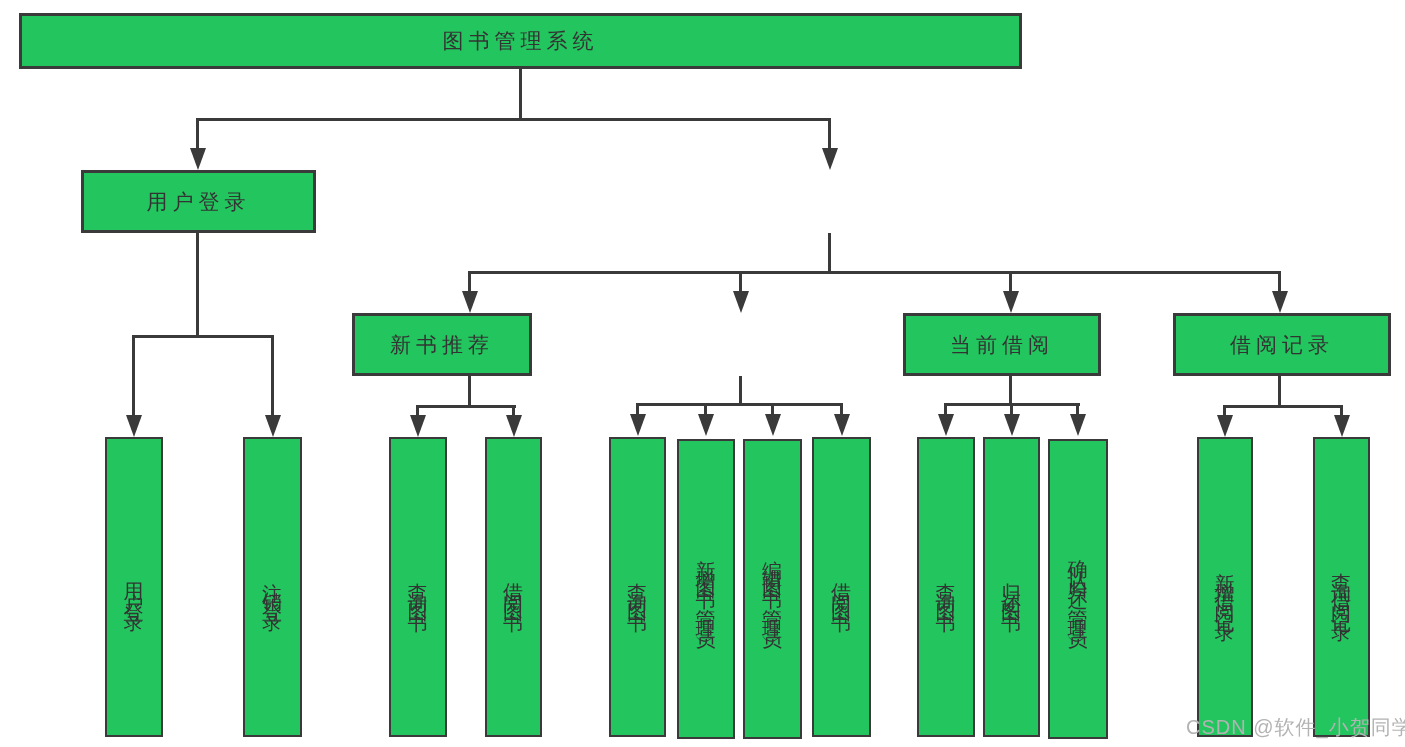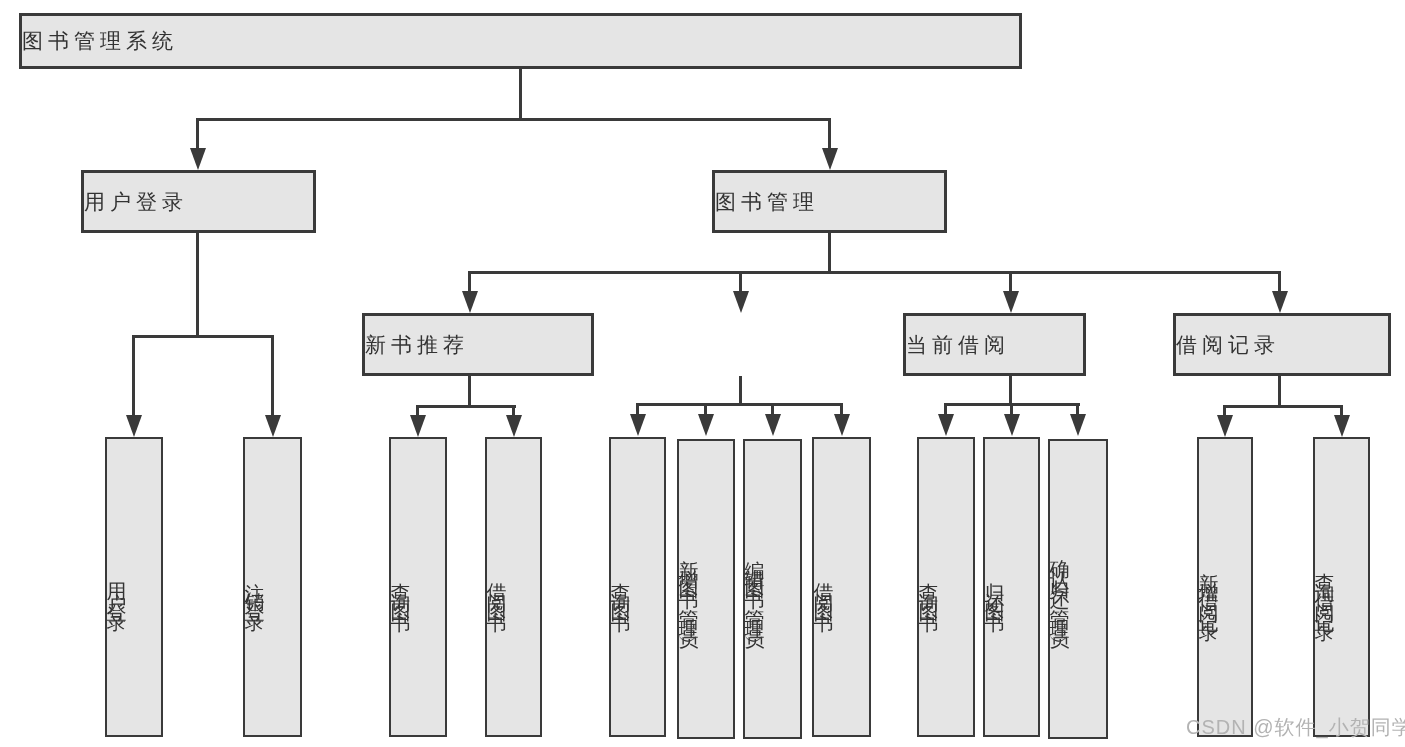--- a/index.html
+++ b/index.html
@@ -1,22 +1,22 @@
 <!DOCTYPE html>
 <html><head>
 <meta charset="utf-8">
 <style>
   html,body{margin:0;padding:0;background:#ffffff;}
   #canvas{
     position:relative;width:1405px;height:747px;background:#ffffff;overflow:hidden;
     font-family:"Liberation Sans","DejaVu Sans",sans-serif;color:#333333;
   }
   .box{
-    position:absolute;box-sizing:border-box;background:#e5e5e5;
-    border:3px solid #3a3a3a;display:flex;align-items:center;justify-content:flex-start;
+    position:absolute;box-sizing:border-box;background:#22c55e;
+    border:3px solid #3a3a3a;display:flex;align-items:center;justify-content:center;
   }
   .box.h span{font-size:21px;letter-spacing:5px;color:#333333;white-space:nowrap;}
   .box.v{border-width:2px;}
   .box.v span{
     writing-mode:vertical-rl;font-size:20px;letter-spacing:10px;color:#333333;
     line-height:1;white-space:nowrap;
   }
   .line{position:absolute;background:#3a3a3a;}
   .tri{
     position:absolute;width:0;height:0;
@@ -33,28 +33,25 @@
 
 <div id="canvas">
 
   <div class="box h" style="left:19px;top:13px;width:1003px;height:56px">
     <span>图书管理系统</span>
   </div>
 
   <div class="box h" style="left:81px;top:170px;width:235px;height:63px">
     <span>用户登录</span>
   </div>
-  <div class="box h" style="left:712px;top:170px;width:235px;height:63px">
-    <span>图书管理</span>
-  </div>
 
-  <div class="box h" style="left:362px;top:313px;width:232px;height:63px">
+  <div class="box h" style="left:352px;top:313px;width:180px;height:63px">
     <span>新书推荐</span>
   </div>
-  <div class="box h" style="left:903px;top:313px;width:183px;height:63px">
+  <div class="box h" style="left:903px;top:313px;width:198px;height:63px">
     <span>当前借阅</span>
   </div>
   <div class="box h" style="left:1173px;top:313px;width:218px;height:63px">
     <span>借阅记录</span>
   </div>
 
   <div class="box v" style="left:105px;top:437px;width:58px;height:300px">
     <span>用户登录</span>
   </div>
   <div class="box v" style="left:243px;top:437px;width:59px;height:300px">

